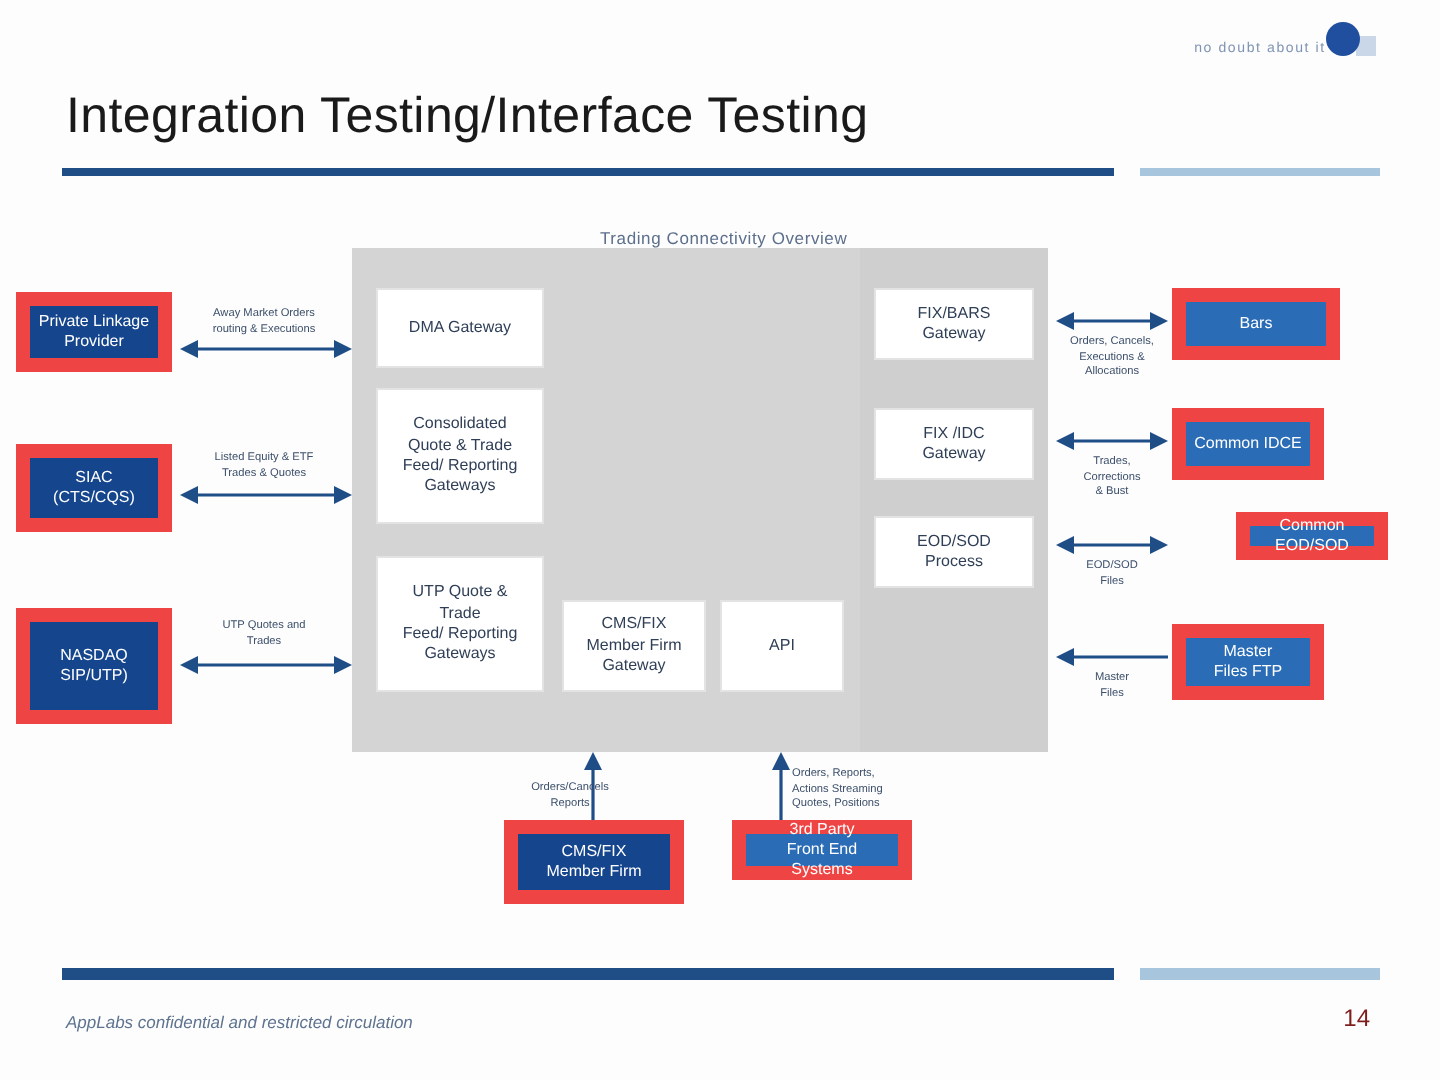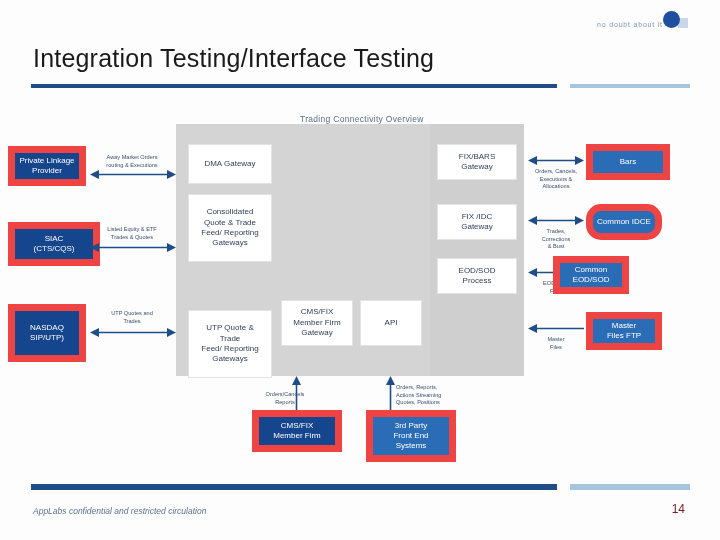--- a/index.html
+++ b/index.html
@@ -150,21 +150,21 @@
 
     <div id="diagram-title">Trading Connectivity Overview</div>
 
     <div class="panel" id="panel-main"></div>
     <div class="panel" id="panel-right"></div>
 
     <div class="bluebox dark" style="left:8px;top:48px;width:78px;height:40px;">
       <span style="white-space:pre-line">Private Linkage
 Provider</span>
     </div>
-    <div class="bluebox dark" style="left:8px;top:124px;width:92px;height:44px;">
+    <div class="bluebox dark" style="left:8px;top:124px;width:78px;height:44px;">
       <span style="white-space:pre-line">SIAC
 (CTS/CQS)</span>
     </div>
     <div class="bluebox dark" style="left:8px;top:206px;width:78px;height:58px;">
       <span style="white-space:pre-line">NASDAQ
 SIP/UTP)</span>
     </div>
 
     <div class="conn-label" style="left:92px;top:56px;width:80px;">Away Market Orders
 routing &amp; Executions</div>
@@ -192,21 +192,21 @@
 
     <div class="whitebox" style="left:188px;top:46px;width:84px;height:40px;">
       <span style="white-space:pre-line">DMA Gateway</span>
     </div>
     <div class="whitebox" style="left:188px;top:96px;width:84px;height:68px;">
       <span style="white-space:pre-line">Consolidated
 Quote &amp; Trade
 Feed/ Reporting
 Gateways</span>
     </div>
-    <div class="whitebox" style="left:188px;top:180px;width:84px;height:68px;margin-top:32px;">
+    <div class="whitebox" style="left:188px;top:180px;width:84px;height:68px;">
       <span style="white-space:pre-line">UTP Quote &amp;
 Trade
 Feed/ Reporting
 Gateways</span>
     </div>
     <div class="whitebox" style="left:281px;top:202px;width:72px;height:46px;">
       <span style="white-space:pre-line">CMS/FIX
 Member Firm
 Gateway</span>
     </div>
@@ -256,24 +256,24 @@
     <svg class="arrow-h" style="left:528px;top:226px;width:56px;" viewBox="0 0 56 9">
       <line x1="8" y1="4.5" x2="56" y2="4.5" stroke="#1f4e87" stroke-width="1.6"></line>
       <polygon points="0,4.5 9,0 9,9" fill="#1f4e87"></polygon>
     </svg>
     <div class="conn-label" style="left:520px;top:238px;width:72px;">Master
 Files</div>
 
     <div class="bluebox mid" style="left:586px;top:46px;width:84px;height:36px;">
       <span style="white-space:pre-line">Bars</span>
     </div>
-    <div class="bluebox mid" style="left:586px;top:106px;width:76px;height:36px;border-radius:15px;">
+    <div class="bluebox mid" style="left:586px;top:106px;width:76px;height:36px;">
       <span style="white-space:pre-line">Common IDCE</span>
     </div>
-    <div class="bluebox mid" style="left:553px;top:158px;width:76px;height:38px;text-align:center;">
+    <div class="bluebox mid" style="left:618px;top:158px;width:76px;height:24px;text-align:center;">
       <span style="white-space:pre-line">Common
 EOD/SOD</span>
     </div>
     <div class="bluebox mid" style="left:586px;top:214px;width:76px;height:38px;">
       <span style="white-space:pre-line">Master
 Files FTP</span>
     </div>
 
     <svg class="arrow-v" style="left:292px;top:278px;height:58px;" viewBox="0 0 9 58">
       <line x1="4.5" y1="8" x2="4.5" y2="50" stroke="#1f4e87" stroke-width="1.6"></line>
@@ -289,21 +289,21 @@
       <polygon points="4.5,58 0,49 9,49" fill="#1f4e87"></polygon>
     </svg>
     <div class="conn-label" style="left:396px;top:286px;width:78px;text-align:left;">Orders, Reports,
 Actions Streaming
 Quotes, Positions</div>
 
     <div class="bluebox dark" style="left:252px;top:312px;width:90px;height:42px;">
       <span style="white-space:pre-line">CMS/FIX
 Member Firm</span>
     </div>
-    <div class="bluebox mid" style="left:366px;top:312px;width:90px;height:52px;">
+    <div class="bluebox mid" style="left:366px;top:312px;width:90px;height:30px;">
       <span style="white-space:pre-line">3rd Party
 Front End
 Systems</span>
     </div>
 
   </div>
 
   <div class="frule" id="frule-dark"></div>
   <div class="frule" id="frule-light"></div>
   <div id="footer-text">AppLabs confidential and restricted circulation</div>

